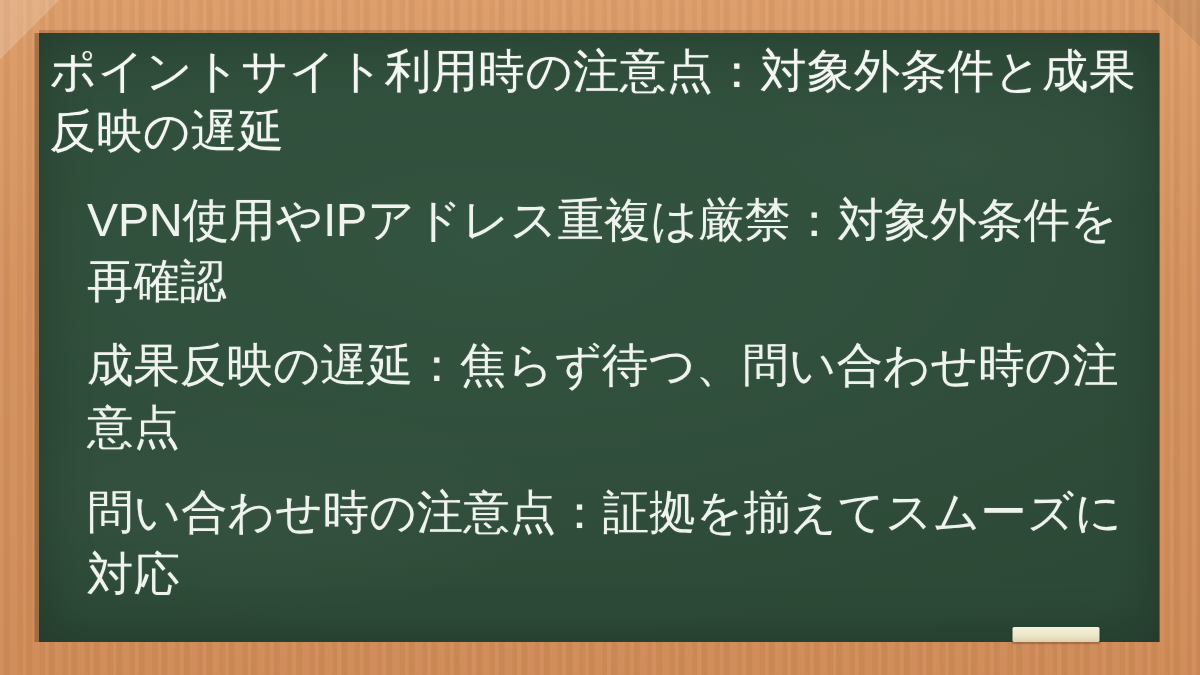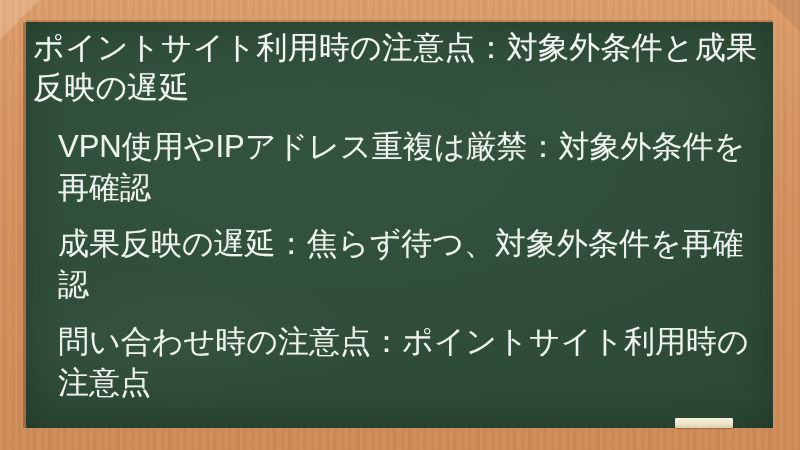--- a/index.html
+++ b/index.html
@@ -110,22 +110,22 @@
 
   <div id="frame-bevel"></div>
 
   <div id="chalkboard">
     <div id="board-content">
 
       <h1 id="board-title">ポイントサイト利用時の注意点：対象外条件と成果反映の遅延</h1>
 
       <div id="board-list">
         <p class="board-line">VPN使用やIPアドレス重複は厳禁：対象外条件を再確認</p>
-        <p class="board-line">成果反映の遅延：焦らず待つ、対象外条件を再確認</p>
-        <p class="board-line">問い合わせ時の注意点：ポイントサイト利用時の注意点</p>
+        <p class="board-line">成果反映の遅延：焦らず待つ、問い合わせ時の注意点</p>
+        <p class="board-line">問い合わせ時の注意点：証拠を揃えてスムーズに対応</p>
       </div>
 
     </div>
   </div>
 
   <div id="chalk-stick"></div>
 
 </div>
 
 </body></html>

